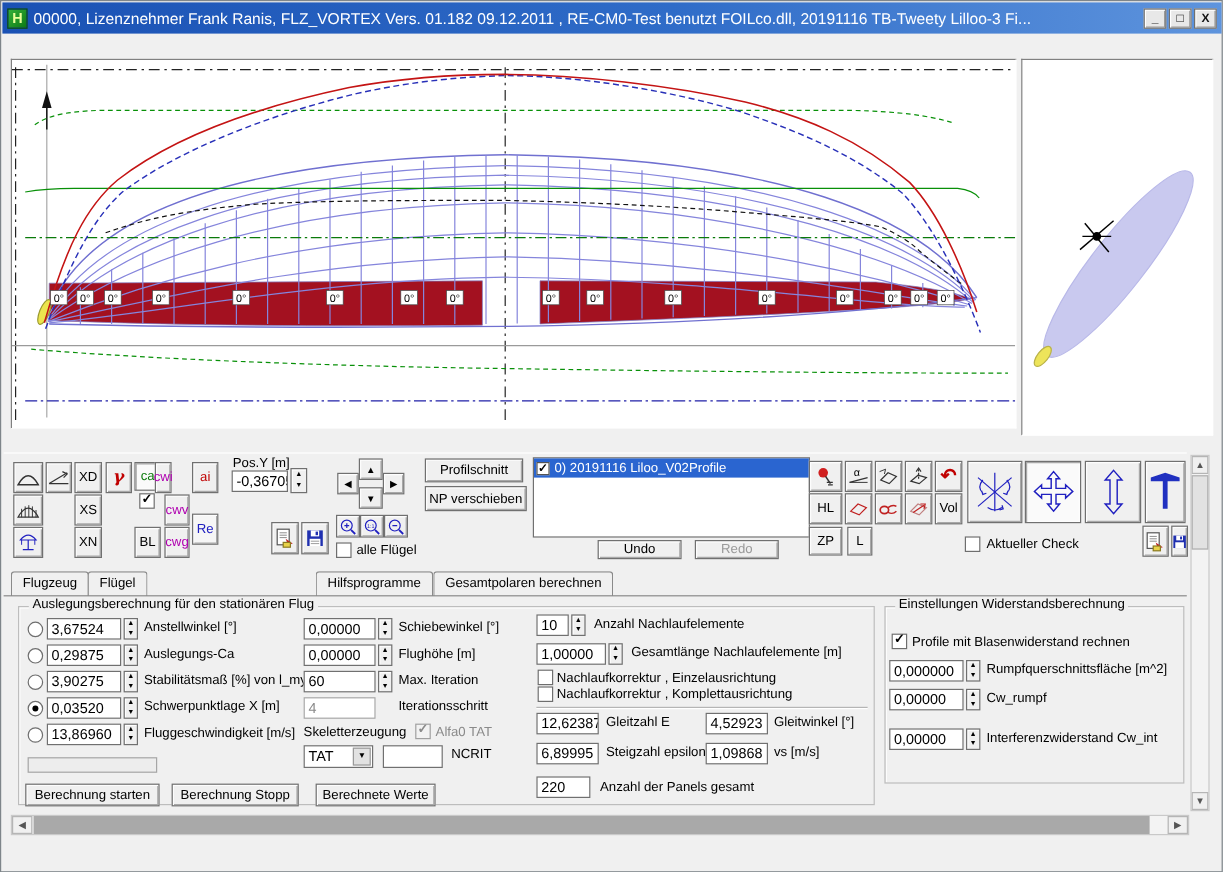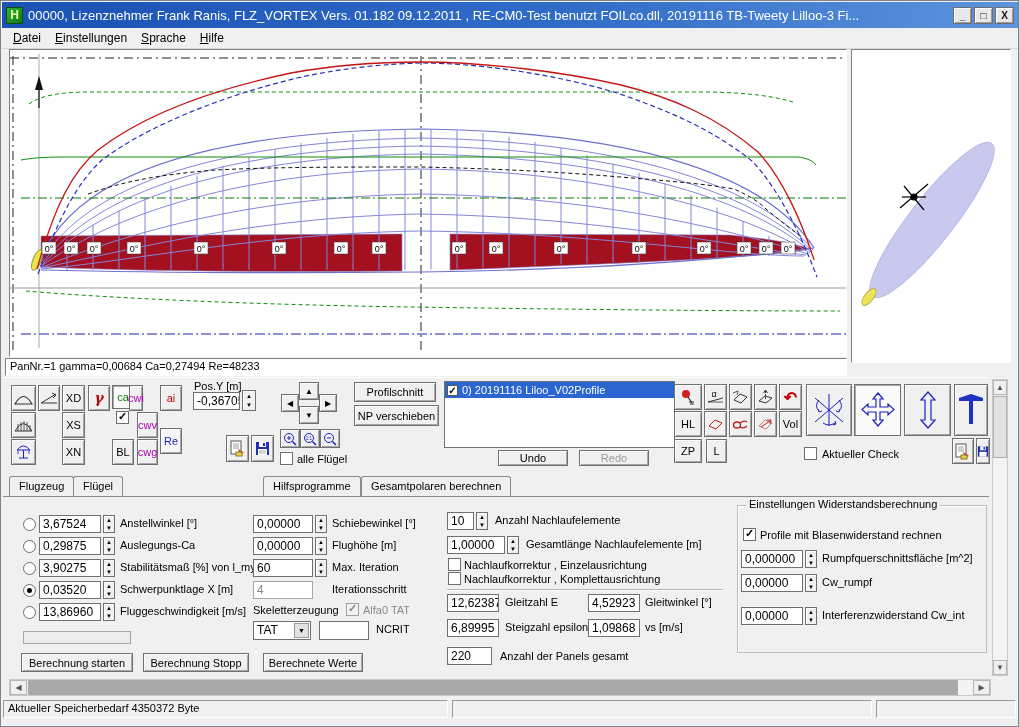--- a/index.html
+++ b/index.html
@@ -58,26 +58,20 @@
 <div class="win">
 
   <div class="abs tb">
     <div class="appicon">H</div>
     <div class="title-text">00000, Lizenznehmer Frank Ranis, FLZ_VORTEX  Vers. 01.182 09.12.2011 , RE-CM0-Test benutzt FOILco.dll, 20191116 TB-Tweety Lilloo-3 Fi...</div>
     <div class="winbtn">_</div>
     <div class="winbtn">□</div>
     <div class="winbtn close">X</div>
   </div>
 
-  <div class="abs menubar">
-    <span class="menuitem"><u>D</u><span>atei</span></span>
-    <span class="menuitem"><u>E</u><span>instellungen</span></span>
-    <span class="menuitem"><u>S</u><span>prache</span></span>
-    <span class="menuitem"><u>H</u><span>ilfe</span></span>
-  </div>
 
   <div class="abs" style="left:8px;top:48px;width:838px;height:308px;border:1px solid;border-color:#808080 #fff #fff #808080;background:#fff">
     <svg id="wingplot" width="836" height="306" viewBox="0 0 836 306">
 
       <path d="M0,8 L836,8" stroke="#222" stroke-width="1" fill="none" stroke-dasharray="9,4,2,4"></path>
       <path d="M3,6 L3,300" stroke="#222" stroke-width="1" fill="none" stroke-dasharray="9,4,2,4"></path>
       <path d="M411,6 L411,301" stroke="#222" stroke-width="1" fill="none" stroke-dasharray="9,4,2,4"></path>
 
       <line x1="29" y1="4" x2="29" y2="298" stroke="#a8a8a8" stroke-width="1"></line>
       <line x1="29" y1="58" x2="29" y2="34" stroke="#111" stroke-width="1.2"></line>
@@ -185,21 +179,20 @@
       <ellipse cx="17" cy="247" rx="10" ry="4.5" fill="#ede45a" stroke="#b9b24a" transform="rotate(-52 17 247)"></ellipse>
       <g stroke="#000" stroke-width="1.2">
         <line x1="48" y1="158" x2="76" y2="134"></line>
         <line x1="52" y1="136" x2="72" y2="160"></line>
         <line x1="50" y1="147" x2="74" y2="147"></line>
         <circle cx="62" cy="147" r="3" fill="#000"></circle>
       </g>
     </svg>
   </div>
 
-  <div class="abs" style="left:4px;top:357px;width:842px;height:18px;border:1px solid;border-color:#808080 #fff #fff #808080;background:#fff;font-size:11px;padding:1px 4px">PanNr.=1 gamma=0,00684 Ca=0,27494 Re=48233</div>
 
   <div class="abs toolbar-bg"></div>
 
   <div class="abs btn" style="left:10px;top:384px;width:25px;height:26px">
     <svg width="19" height="13" viewBox="0 0 19 13">
         <path d="M1,12 Q9.5,-3 18,12 Z" fill="none" stroke="#333" stroke-width="1.2"></path>
       </svg>
   </div>
   <div class="abs btn" style="left:10px;top:411px;width:25px;height:26px">
     <svg width="19" height="13" viewBox="0 0 19 13">
@@ -403,20 +396,23 @@
     <div class="sb-thumb-v" style="position:absolute;left:0;top:16px;width:14px;height:62px"></div>
     <div class="sb-btn" style="position:absolute;left:0;bottom:0;width:14px;height:15px">▼</div>
   </div>
 
   <div class="abs tab" style="left:8px">Flugzeug</div>
   <div class="abs tab" style="left:72px">Flügel</div>
   <div class="abs tab" style="left:262px">Hilfsprogramme</div>
   <div class="abs tab" style="left:360px">Gesamtpolaren berechnen</div>
   <div class="abs tabline"></div>
 
+  <div class="abs group" style="left:14px;top:504px;width:714px;height:166px">
+    <span class="legend">Auslegungsberechnung für den stationären Flug</span>
+  </div>
 
   <div class="radio" style="left:22px;top:517px"></div>
   <div class="abs field" style="left:38px;top:514px;width:62px;height:18px">3,67524</div>
   <div class="abs spin" style="left:102px;top:514px;height:18px">
       <span>▲</span>
       <span>▼</span>
     </div>
   <div class="abs lbl" style="left:119px;top:516px">Anstellwinkel [°]</div>
 
   <div class="radio" style="left:22px;top:539px"></div>
@@ -551,19 +547,14 @@
       <span>▼</span>
     </div>
   <div class="abs lbl" style="left:821px;top:608px">Interferenzwiderstand Cw_int</div>
 
   <div class="abs sb-track" style="left:8px;top:678px;width:982px;height:17px">
     <div class="sb-btn" style="position:absolute;left:0;top:0;width:17px;height:15px">◀</div>
     <div class="sb-thumb-h" style="position:absolute;left:18px;top:0;width:930px;height:15px"></div>
     <div class="sb-btn" style="position:absolute;right:0;top:0;width:17px;height:15px">▶</div>
   </div>
 
-  <div class="abs statusbar">
-    <div class="status-sec" style="left:1px;width:445px">Aktueller Speicherbedarf 4350372 Byte</div>
-    <div class="status-sec" style="left:450px;width:420px"></div>
-    <div class="status-sec" style="left:874px;width:140px"></div>
-  </div>
 
 </div>
 
 </body></html>

